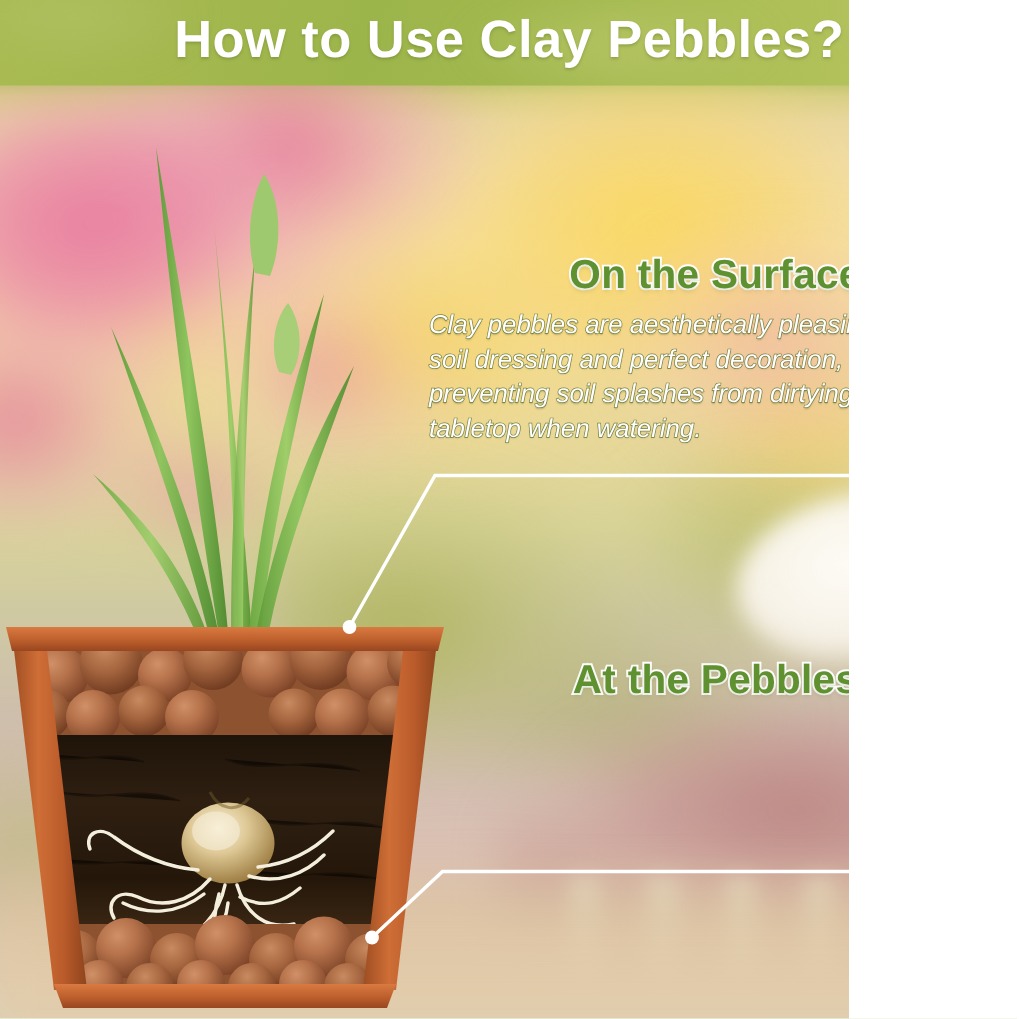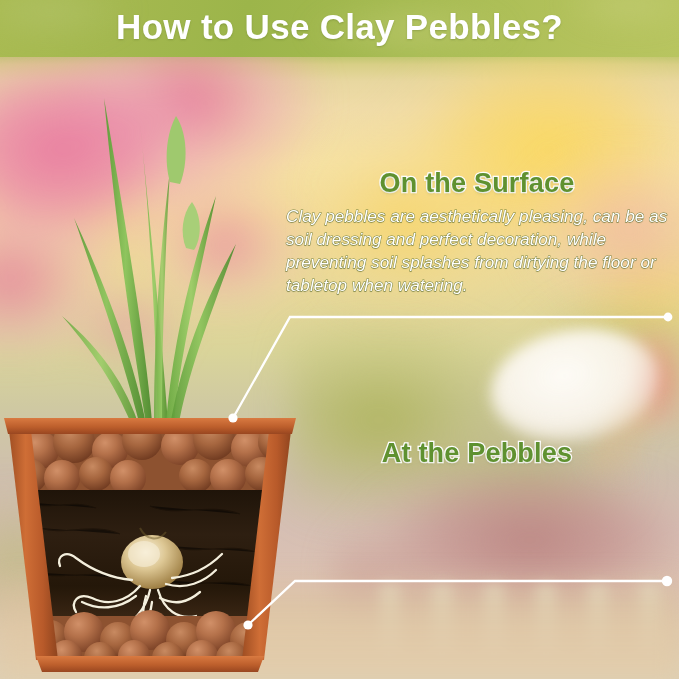--- a/index.html
+++ b/index.html
@@ -6,21 +6,21 @@
     margin: 0;
     padding: 0;
     background: #ffffff;
   }
   body {
     font-family: "Liberation Sans", sans-serif;
   }
 
   #infographic {
     position: relative;
-    width: 679px;
+    width: 566px;
     height: 679px;
     overflow: hidden;
     background: #cfd9a0;
   }
 
   
   .bg-layer {
     position: absolute;
     inset: 0;
     pointer-events: none;

